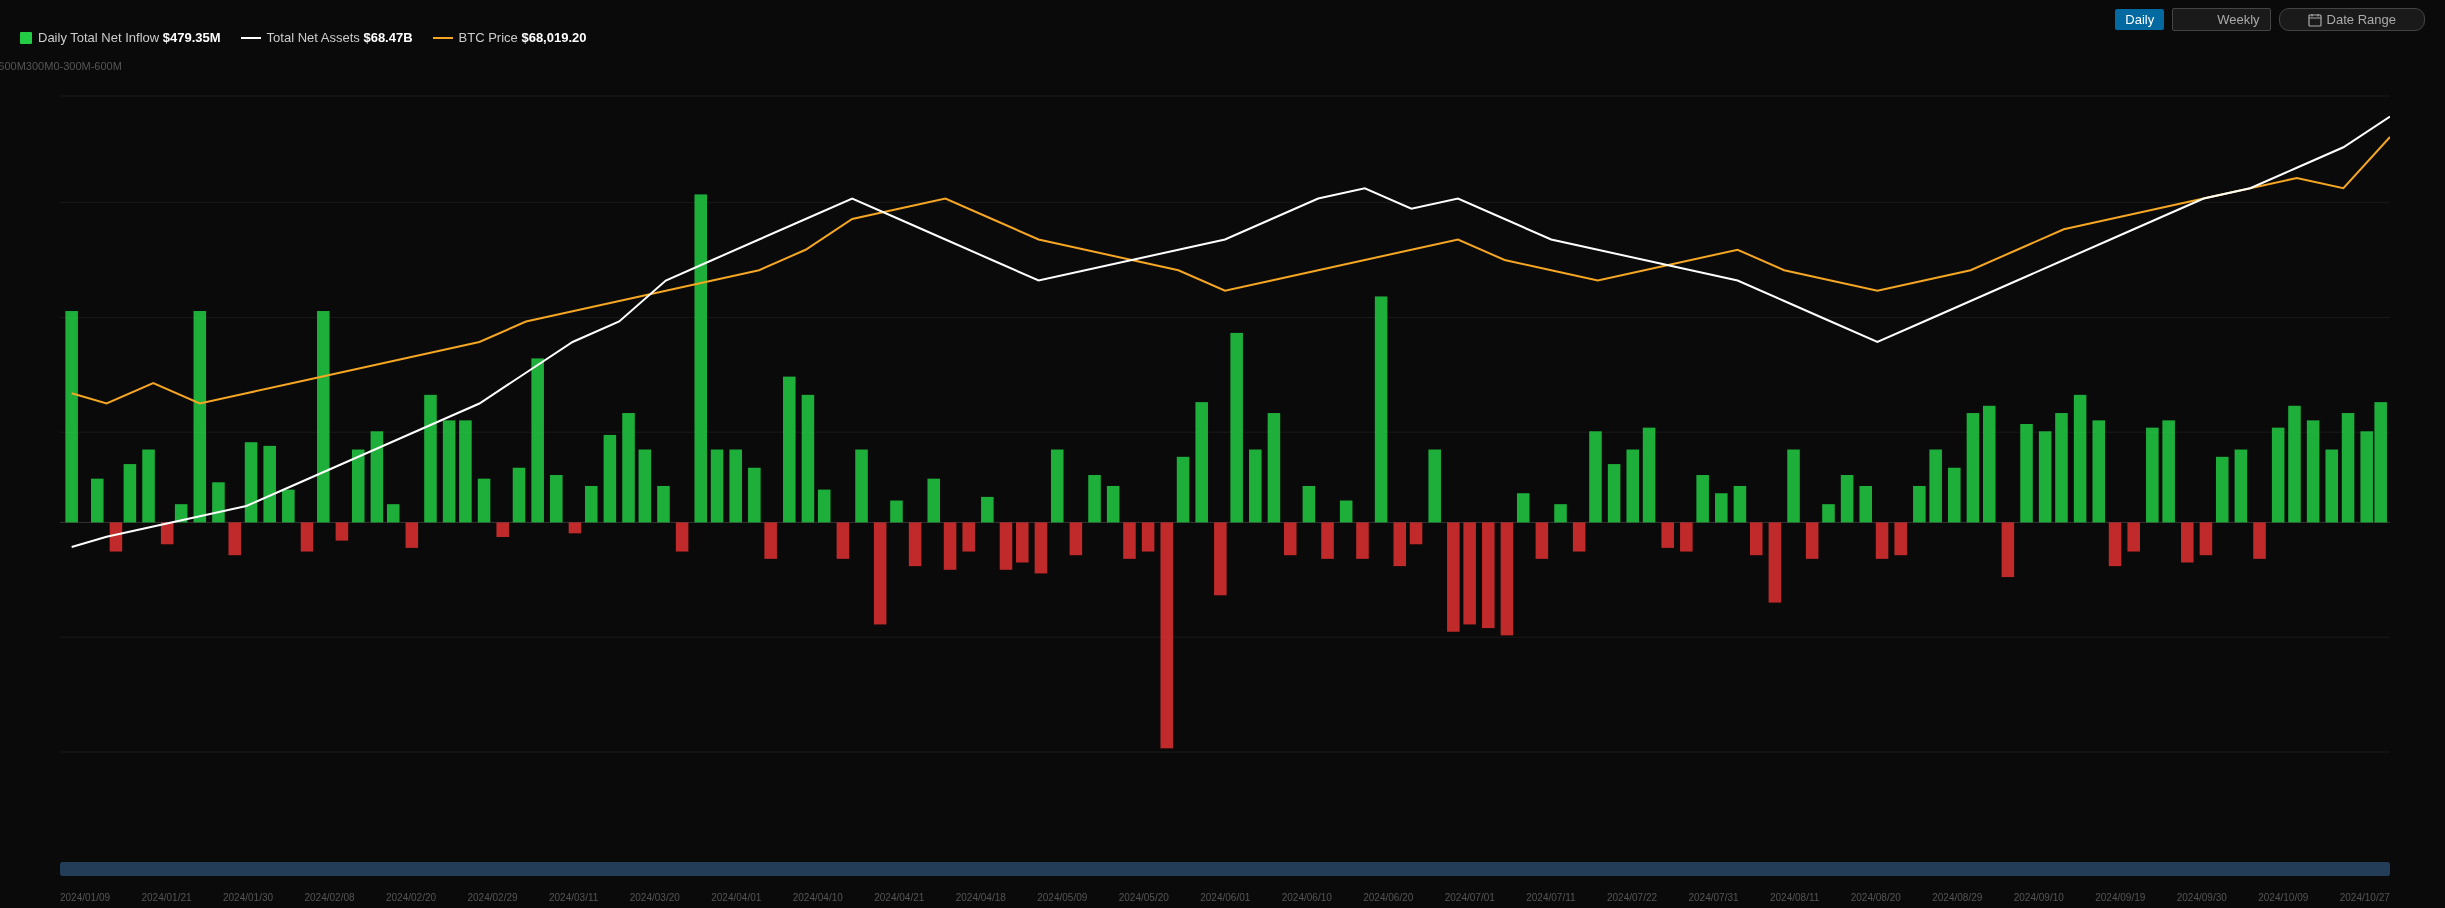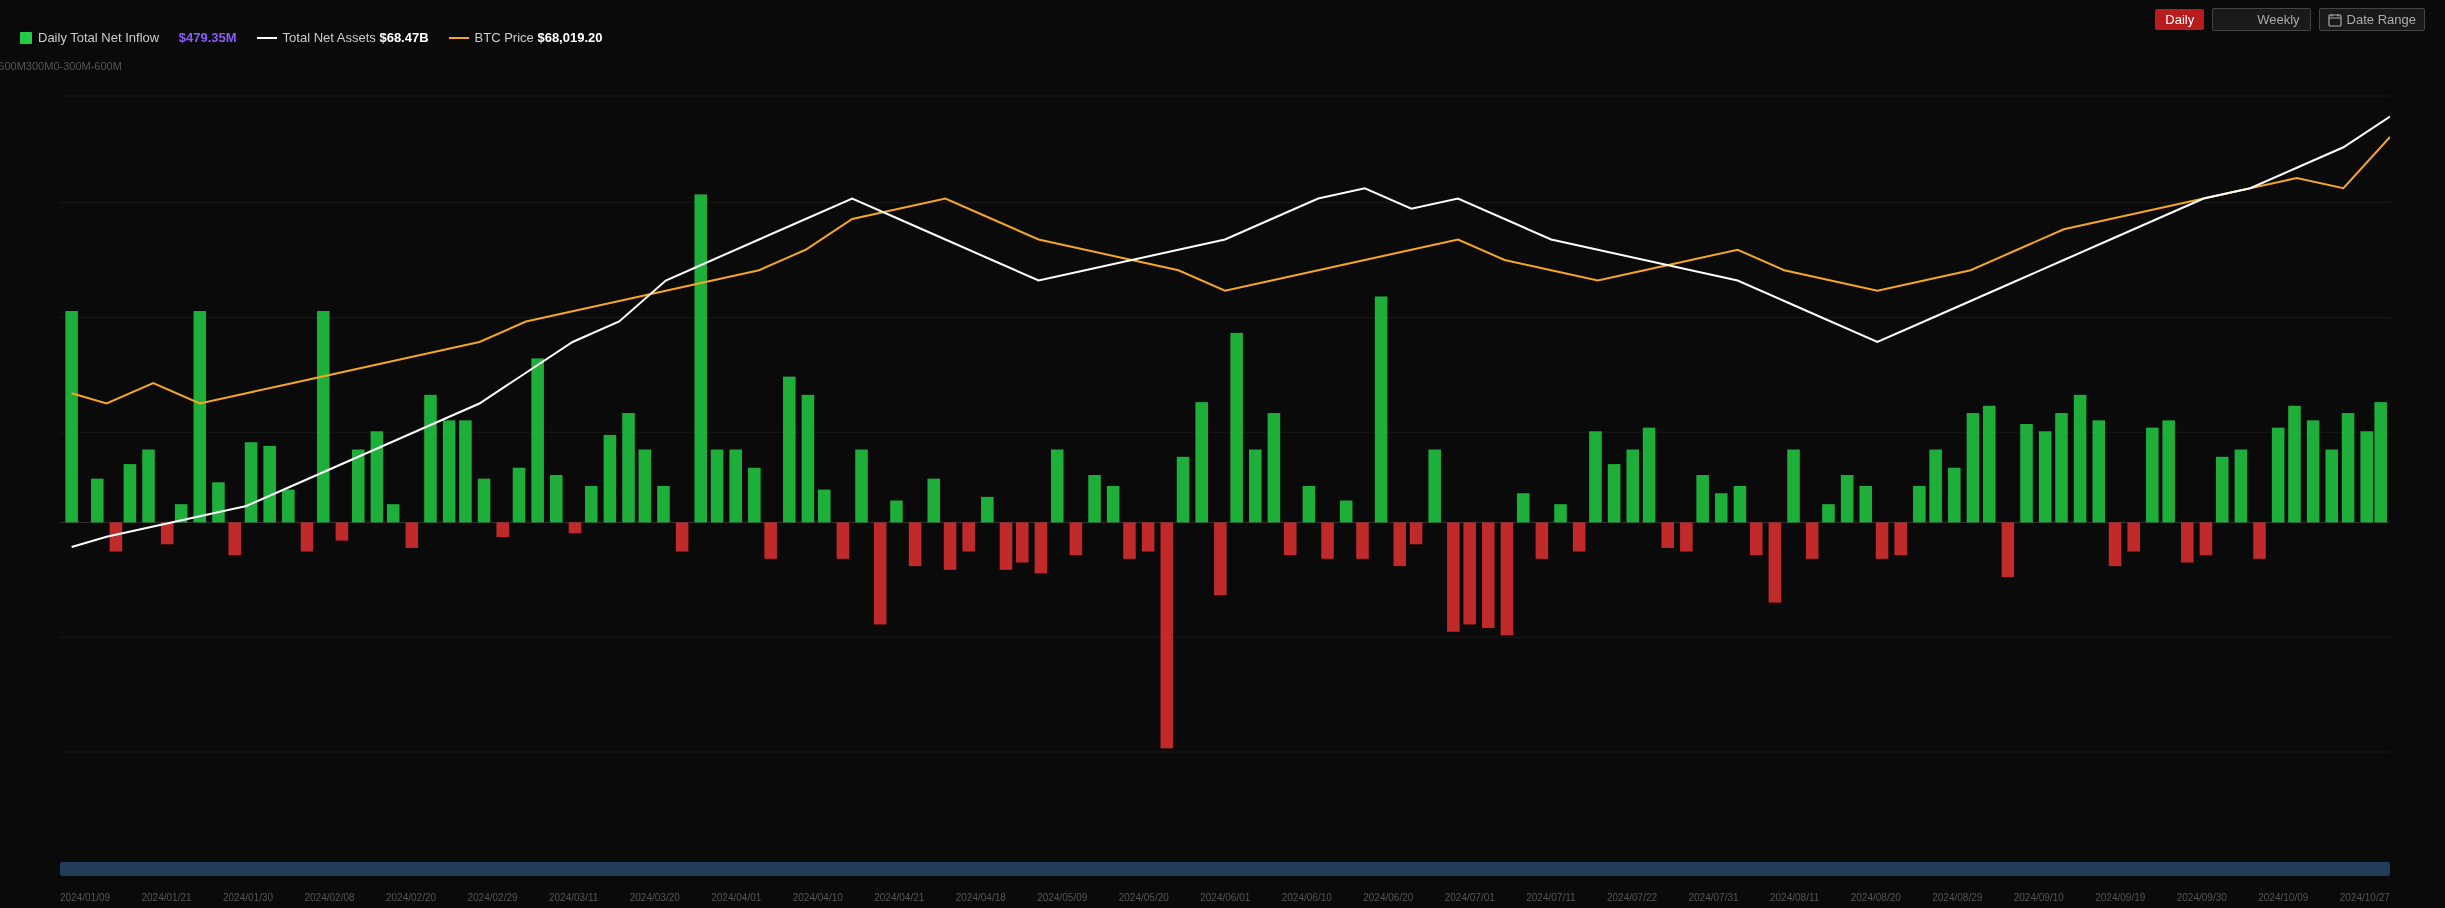--- a/index.html
+++ b/index.html
@@ -31,41 +31,41 @@
     }
 
     .period-btn {
       padding: 3px 10px;
       font-size: 13px;
       border: none;
       cursor: pointer;
       border-radius: 2px;
     }
     .period-btn.active {
-      background: #b91c1c;
+      background: #0369a1;
       color: #fff;
     }
     .period-btn.inactive {
       background: #1a1a1a;
       color: #aaa;
       border: 1px solid #444;
       padding-left: 44px;
     }
 
     .date-range-btn {
       display: flex;
       align-items: center;
       gap: 5px;
-      padding: 3px 8px;
+      padding: 3px 28px;
       background: #1a1a1a;
       border: 1px solid #444;
       color: #aaa;
       font-size: 13px;
       cursor: pointer;
-      border-radius: 2px;
+      border-radius: 10px;
     }
 
     .legend {
       position: absolute;
       top: 30px;
       left: 20px;
       display: flex;
       align-items: center;
       gap: 20px;
       font-size: 13px;
@@ -218,21 +218,21 @@
         <line x1="4" y1="1" x2="4" y2="3.5" stroke="#aaa" stroke-width="1.2"></line>
         <line x1="10" y1="1" x2="10" y2="3.5" stroke="#aaa" stroke-width="1.2"></line>
       </svg>
       <span>Date Range</span>
     </button>
   </div>
 
   <div class="legend">
     <div class="legend-item">
       <div class="legend-dot" style="background:#22cc44;"></div>
-      <span>Daily Total Net Inflow <strong style="color:#8b5cf6;margin-left:16px;">$479.35M</strong></span>
+      <span>Daily Total Net Inflow <strong style="color:#ffffff;">$479.35M</strong></span>
     </div>
     <div class="legend-item">
       <div class="legend-line" style="background:#ffffff;"></div>
       <span>Total Net Assets <strong style="color:#fff;">$68.47B</strong></span>
     </div>
     <div class="legend-item">
       <div class="legend-line" style="background:#f5a623;"></div>
       <span>BTC Price <strong style="color:#fff;">$68,019.20</strong></span>
     </div>
   </div>

